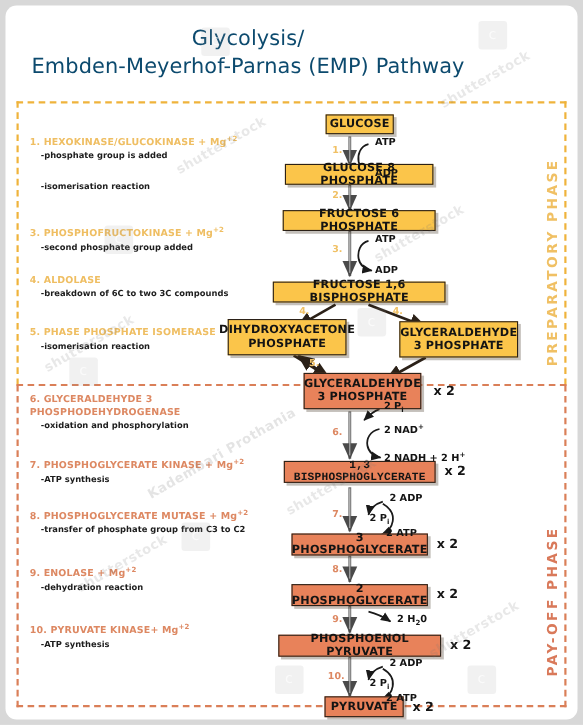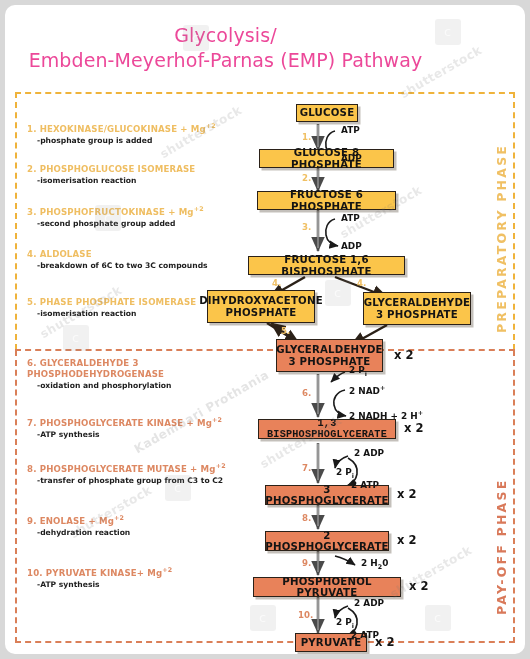--- a/index.html
+++ b/index.html
@@ -10,21 +10,21 @@
     overflow:hidden;
   }
   .card{
     position:absolute;left:5px;top:5px;width:520px;height:649px;
     background:#ffffff;border-radius:10px;overflow:hidden;
   }
 
   
   .title{
     position:absolute;left:0;top:18px;width:441px;text-align:center;
-    font-size:19px;color:#ec4899;line-height:1.30;letter-spacing:.1px;
+    font-size:19px;color:#0c4a6e;line-height:1.30;letter-spacing:.1px;
   }
 
   
   .phase-box{position:absolute;box-sizing:border-box;}
   #prep-phase{
     left:10px;top:87px;width:500px;height:258px;
     border:2.5px dashed #efb33b;border-bottom:none;
   }
   #payoff-phase{
     left:10px;top:345px;width:500px;height:293px;
@@ -179,21 +179,20 @@
       <path d="M343,601 C336,603 331,608 330,613" marker-end="url(#ahk)"></path>
       <path d="M343,603 C350,607 353,613 352,619 C351,625 347,629 342,631" marker-end="url(#ahk)"></path>
     </g>
   </svg>
 
   <div class="enzyme prep-enz" style="top:118px">
     <div class="enz-title"><span>1.</span> <span>HEXOKINASE/GLUCOKINASE + Mg</span><span class="sup">+2</span></div>
     <div class="enz-desc">-phosphate group is added</div>
   </div>
   <div class="enzyme prep-enz" style="top:158px">
-    <div class="enz-title"><span>2.</span> <span>PHOSPHOGLUCOSE ISOMERASE</span><span class="sup"></span></div>
     <div class="enz-desc">-isomerisation reaction</div>
   </div>
   <div class="enzyme prep-enz" style="top:201px">
     <div class="enz-title"><span>3.</span> <span>PHOSPHOFRUCTOKINASE + Mg</span><span class="sup">+2</span></div>
     <div class="enz-desc">-second phosphate group added</div>
   </div>
   <div class="enzyme prep-enz" style="top:243px">
     <div class="enz-title"><span>4.</span> <span>ALDOLASE</span><span class="sup"></span></div>
     <div class="enz-desc">-breakdown of 6C to two 3C compounds</div>
   </div>

